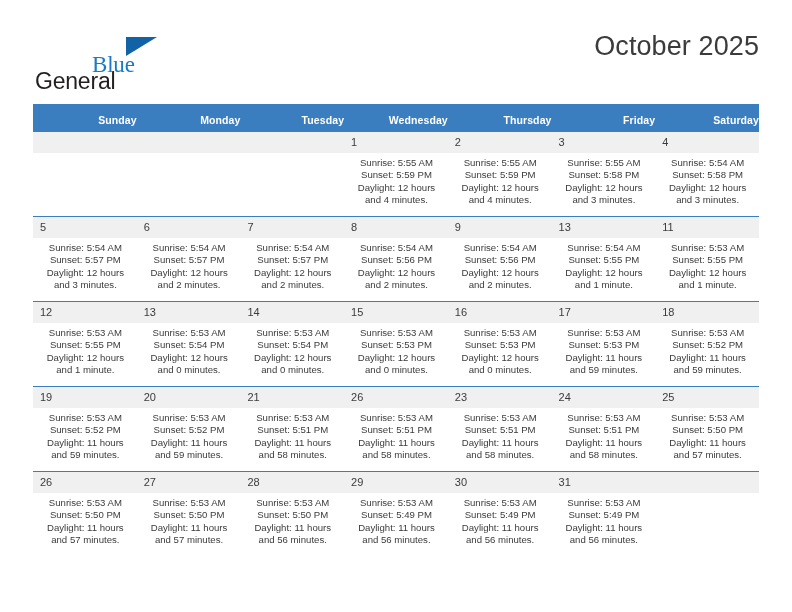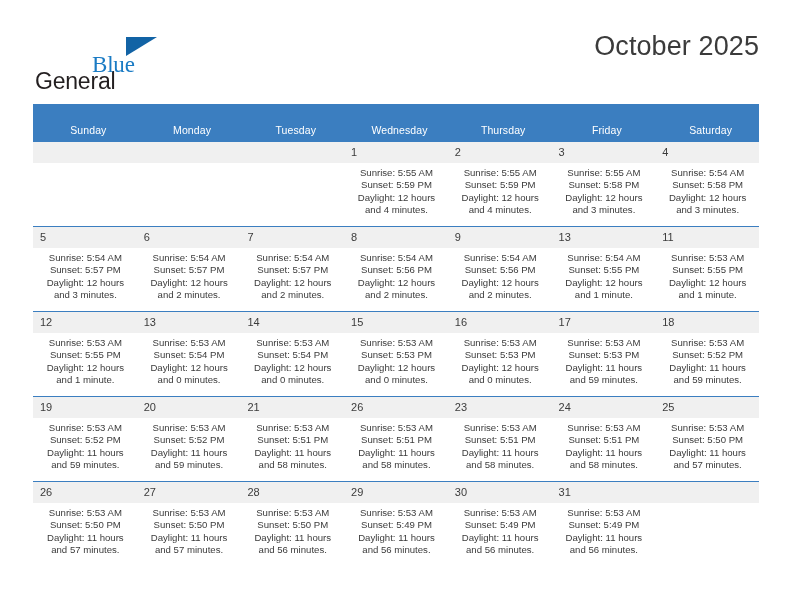--- a/index.html
+++ b/index.html
@@ -96,23 +96,23 @@
     left: 33px;
     top: 104px;
     width: 726px;
     border-collapse: collapse;
     table-layout: fixed;
   }
   .calendar th {
     background: #3b7ec0;
     color: #ffffff;
     font-size: 10.5px;
-    font-weight: normal;
-    text-align: center;
-    padding: 20px 0 5px 7px;
+    font-weight: bold;
+    text-align: right;
+    padding: 10px 0 5px 7px;
     height: 11px;
     letter-spacing: 0.1px;
     border: none;
   }
   .calendar td {
     vertical-align: top;
     padding: 0;
     width: 103.7px;
     height: 84px;
     border-top: 1px solid #3b7ec0;

